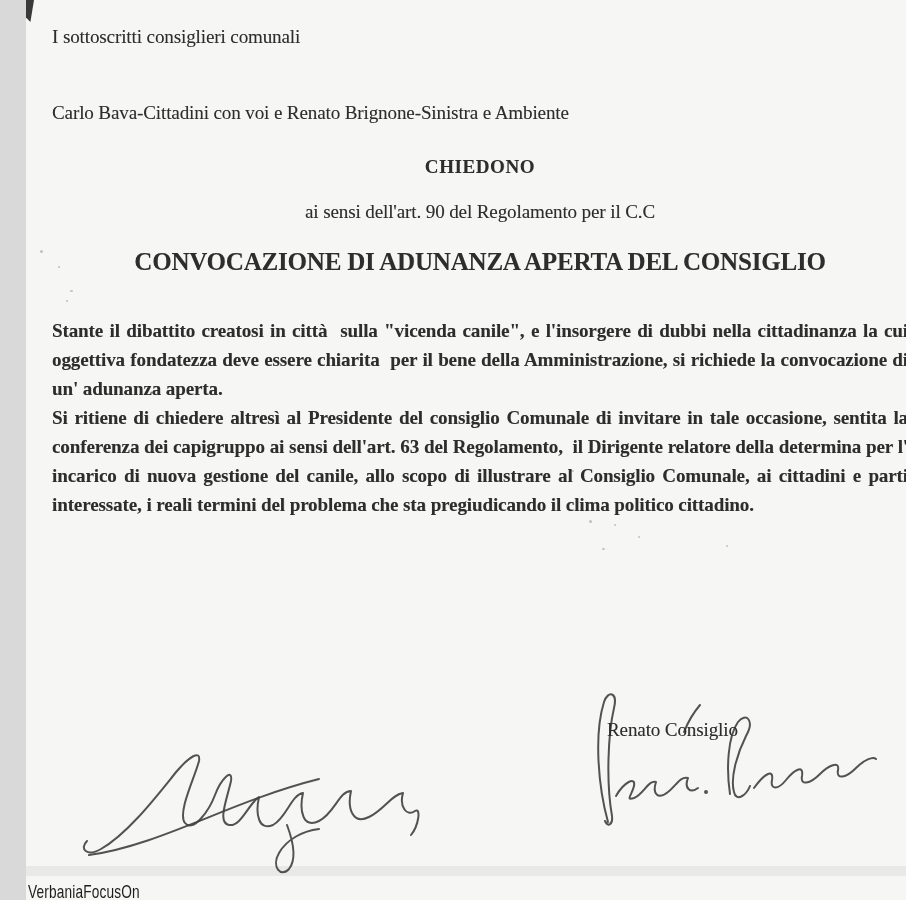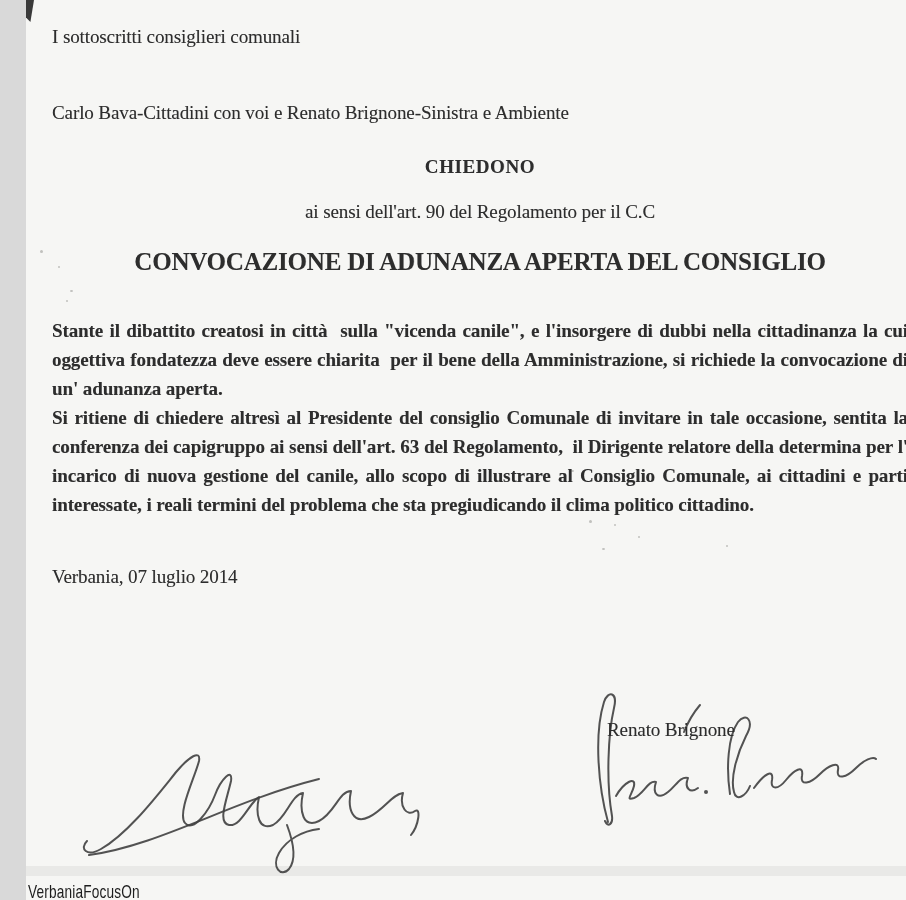--- a/index.html
+++ b/index.html
@@ -65,24 +65,23 @@
 
   <div class="text center artref">ai sensi dell'art. 90 del Regolamento per il C.C</div>
 
   <div class="text center subject">CONVOCAZIONE DI ADUNANZA APERTA DEL CONSIGLIO</div>
 
   <div class="body-block">
     <p class="para">Stante il dibattito creatosi in città  sulla "vicenda canile", e l'insorgere di dubbi nella cittadinanza la cui oggettiva fondatezza deve essere chiarita  per il bene della Amministrazione, si richiede la convocazione di un' adunanza aperta.</p>
     <p class="para">Si ritiene di chiedere altresì al Presidente del consiglio Comunale di invitare in tale occasione, sentita la conferenza dei capigruppo ai sensi dell'art. 63 del Regolamento,  il Dirigente relatore della determina per l' incarico di nuova gestione del canile, allo scopo di illustrare al Consiglio Comunale, ai cittadini e parti interessate, i reali termini del problema che sta pregiudicando il clima politico cittadino.</p>
   </div>
 
-  <div class="text dateline">Verbania, 07 luglio 2014</div>
 
 
-  <div class="text signer-name right-name">Renato Brignone</div>
+  <div class="text signer-name right-name">Renato Consiglio</div>
 
   <svg class="sig sig-left" viewBox="0 0 340 140" aria-hidden="true">
     <path d="M6,104 C-2,112 6,120 20,112 C48,96 78,56 96,34 C108,20 120,12 118,24 C114,40 96,76 104,86 C112,96 128,74 134,58 C140,42 152,30 150,44 C146,62 136,86 148,88 C160,90 168,66 178,60 C174,78 178,94 192,88 C206,80 210,58 222,56 C218,74 222,92 238,84 C254,76 258,54 270,54 C266,72 272,88 288,80 C304,72 310,58 322,56 C318,70 326,80 334,74 C340,70 338,88 330,98"></path>
     <path d="M206,88 C212,104 216,122 208,132 C200,141 190,130 198,116 C206,102 222,94 238,92"></path>
     <path d="M8,118 C80,108 150,64 238,42"></path>
   </svg>
 
   <svg class="sig sig-right" viewBox="0 0 300 145" aria-hidden="true">
     <path d="M30,132 C20,96 16,44 26,12 C30,0 40,2 36,18 C30,44 28,92 34,126 C35,134 30,138 27,131"></path>
     <path d="M38,106 C46,92 58,86 56,96 C54,105 47,111 56,108 C66,104 70,90 78,92 C74,104 80,110 90,102 C98,96 102,86 110,88 C106,98 112,104 120,98"></path>

